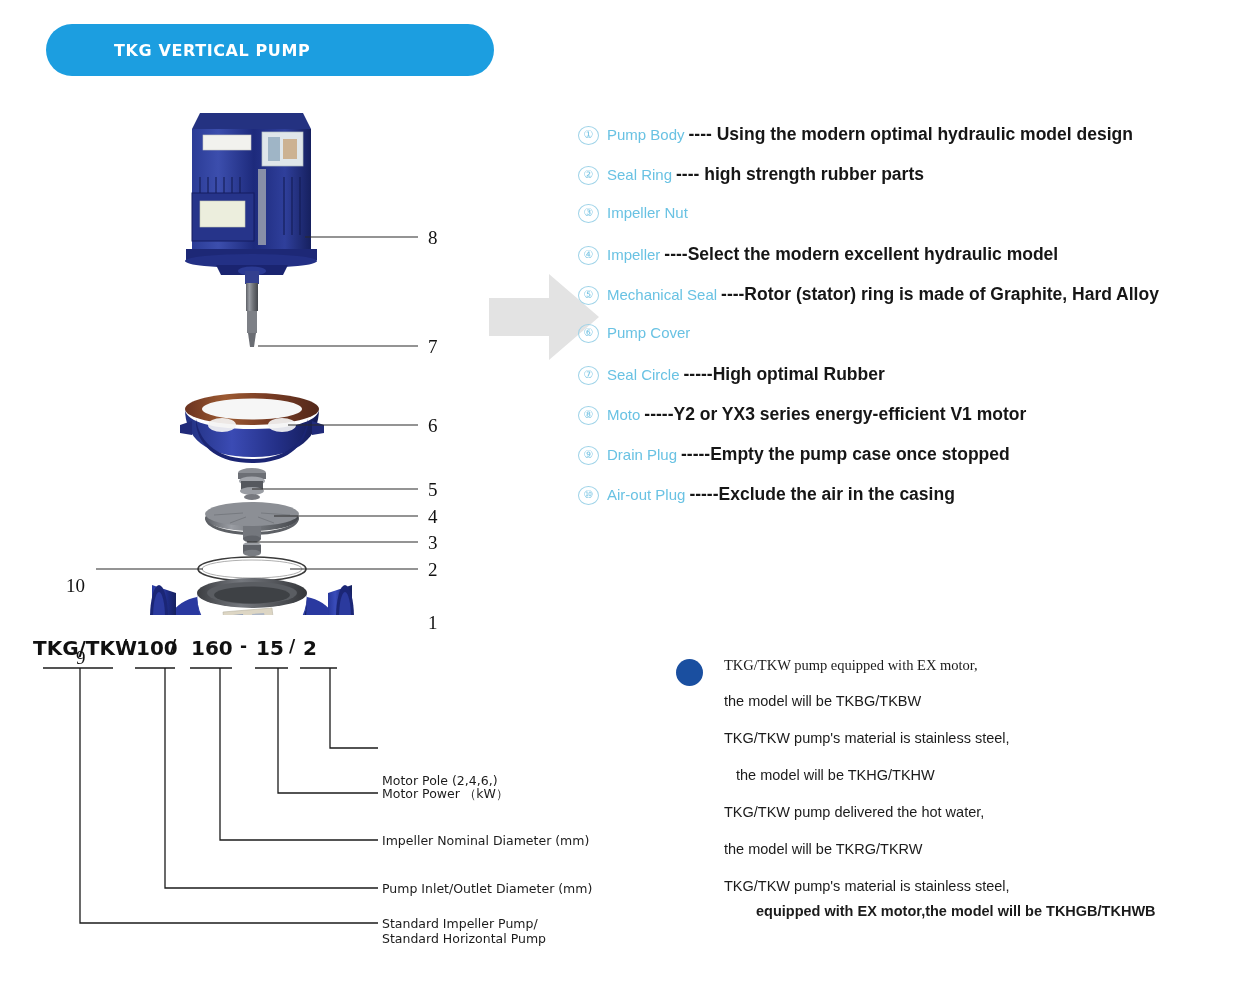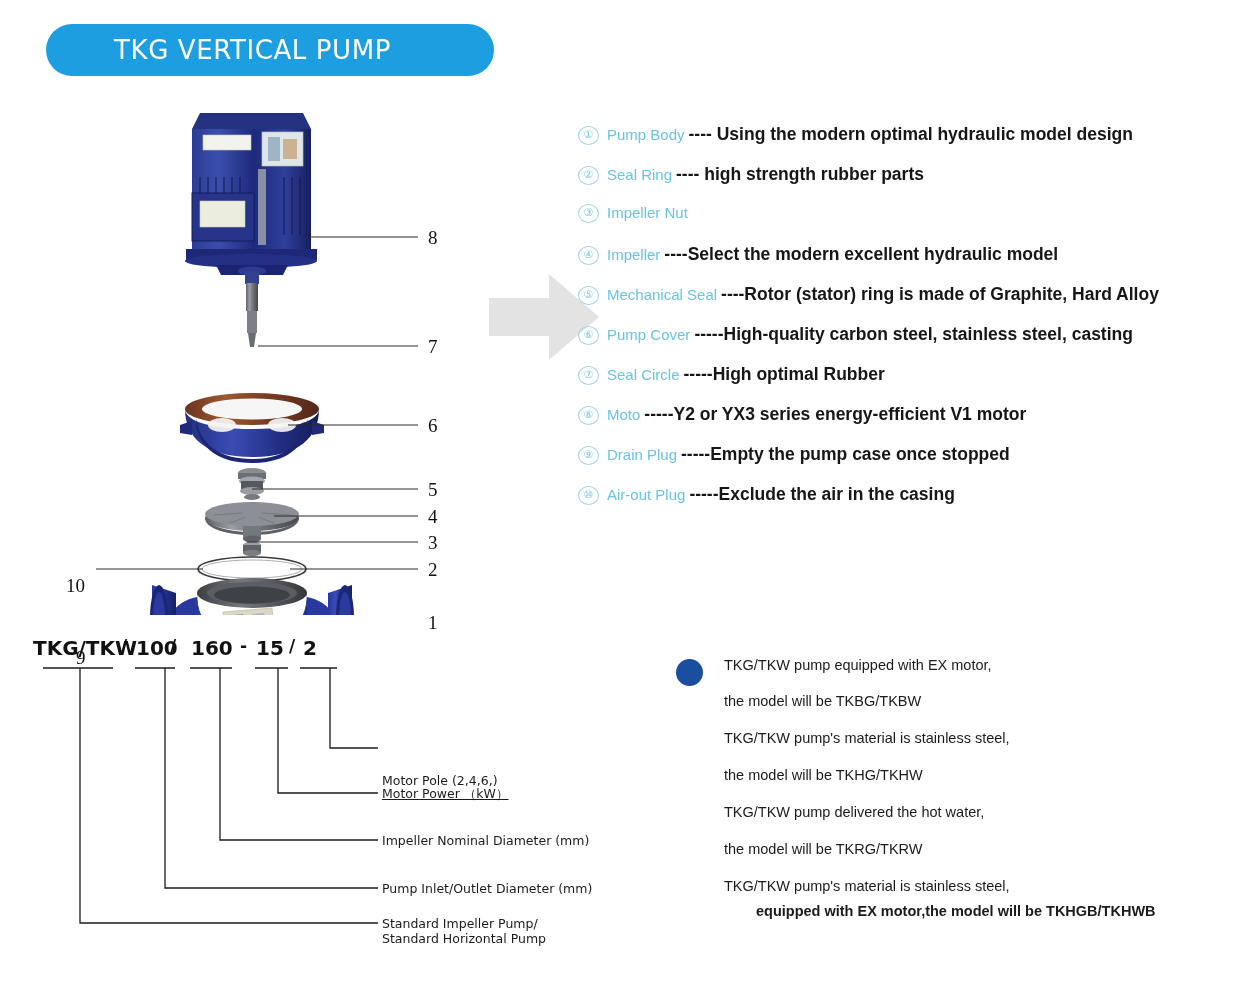--- a/index.html
+++ b/index.html
@@ -25,22 +25,22 @@
     width: 448px;
     height: 52px;
     background: #1c9ee0;
     border-radius: 26px;
     display: flex;
     align-items: center;
   }
   #title-banner .title-text {
     margin-left: 68px;
     color: #ffffff;
-    font-size: 26px;
-    font-weight: normal;
+    font-size: 16px;
+    font-weight: bold;
     letter-spacing: 0.6px;
     font-family: "DejaVu Sans", sans-serif;
   }
 
   
   #pump-figure {
     position: absolute;
     left: 0px;
     top: 85px;
     width: 520px;
@@ -399,21 +399,20 @@
     <span class="part-desc">----Select the modern excellent hydraulic model</span>
   </div>
   <div class="part-row">
     <span class="part-circ">⑤</span>
     <span class="part-name">Mechanical Seal</span>
     <span class="part-desc">----Rotor (stator) ring is made of Graphite, Hard Alloy</span>
   </div>
   <div class="part-row">
     <span class="part-circ">⑥</span>
     <span class="part-name">Pump Cover</span>
-    <span class="part-desc">-----High-quality carbon steel, stainless steel, casting</span>
   </div>
   <div class="part-row">
     <span class="part-circ">⑦</span>
     <span class="part-name">Seal Circle</span>
     <span class="part-desc">-----High optimal Rubber</span>
   </div>
   <div class="part-row">
     <span class="part-circ">⑧</span>
     <span class="part-name">Moto</span>
     <span class="part-desc">-----Y2 or YX3 series energy-efficient V1 motor</span>
@@ -457,30 +456,30 @@
 
       <polyline points="220,40 220,212 378,212"></polyline>
 
       <polyline points="165,40 165,260 378,260"></polyline>
 
       <polyline points="80,40 80,295 378,295"></polyline>
     </g>
   </svg>
 
   <span class="code-desc" style="left:382px; top:113px;margin-top:32px;">Motor Pole (2,4,6,)</span>
-  <span class="code-desc" style="left:382px; top:158px;text-decoration:underline;">Motor Power （kW）</span>
+  <span class="code-desc" style="left:382px; top:158px;">Motor Power （kW）</span>
   <span class="code-desc" style="left:382px; top:205px;">Impeller Nominal Diameter (mm)</span>
   <span class="code-desc" style="left:382px; top:253px;">Pump Inlet/Outlet Diameter (mm)</span>
   <span class="code-desc" style="left:382px; top:288px;">Standard Impeller Pump/</span>
   <span class="code-desc" style="left:382px; top:303px;">Standard Horizontal Pump</span>
 </div>
 
 <div id="notes-block">
   <div id="notes-bullet"></div>
-  <span class="note-line" style="top:2px;">TKG/TKW pump equipped with EX motor,</span>
+  <span class="note-line" style="top:2px;font-family:Liberation Serif, serif;">TKG/TKW pump equipped with EX motor,</span>
   <span class="note-line" style="top:38px;">the model will be TKBG/TKBW</span>
   <span class="note-line" style="top:75px;">TKG/TKW pump's material is stainless steel,</span>
-  <span class="note-line" style="top:112px;">the model will be TKHG/TKHW</span>
+  <span class="note-line" style="top:112px;margin-left:12px;">the model will be TKHG/TKHW</span>
   <span class="note-line" style="top:149px;">TKG/TKW pump delivered the hot water,</span>
   <span class="note-line" style="top:186px;">the model will be TKRG/TKRW</span>
   <span class="note-line" style="top:223px;">TKG/TKW pump's material is stainless steel,</span>
   <span class="note-line strong" style="top:248px;">equipped with EX motor,the model will be TKHGB/TKHWB</span>
 </div>
 
 </body></html>

